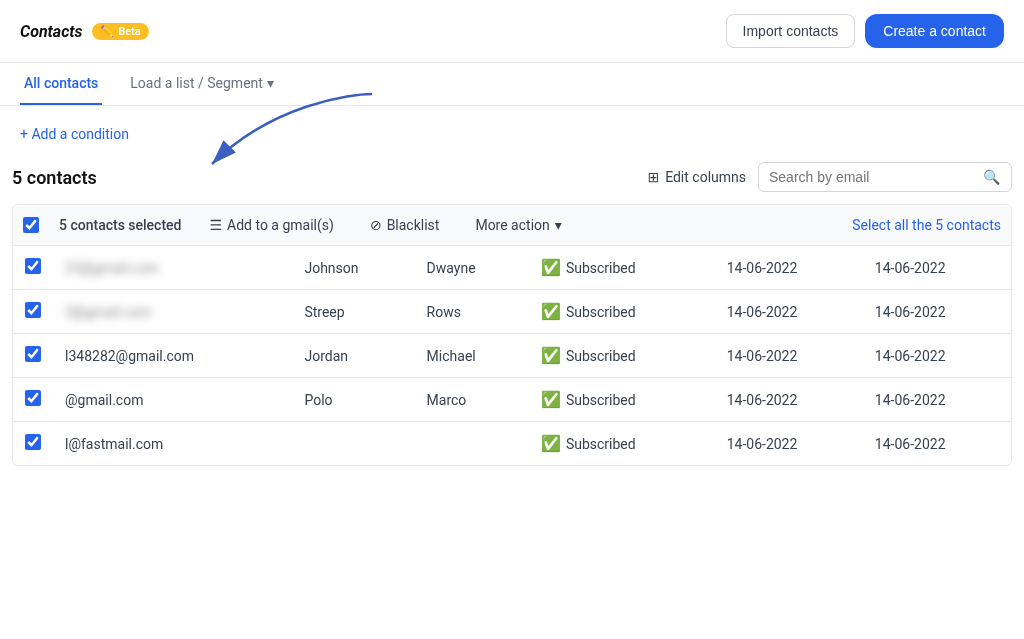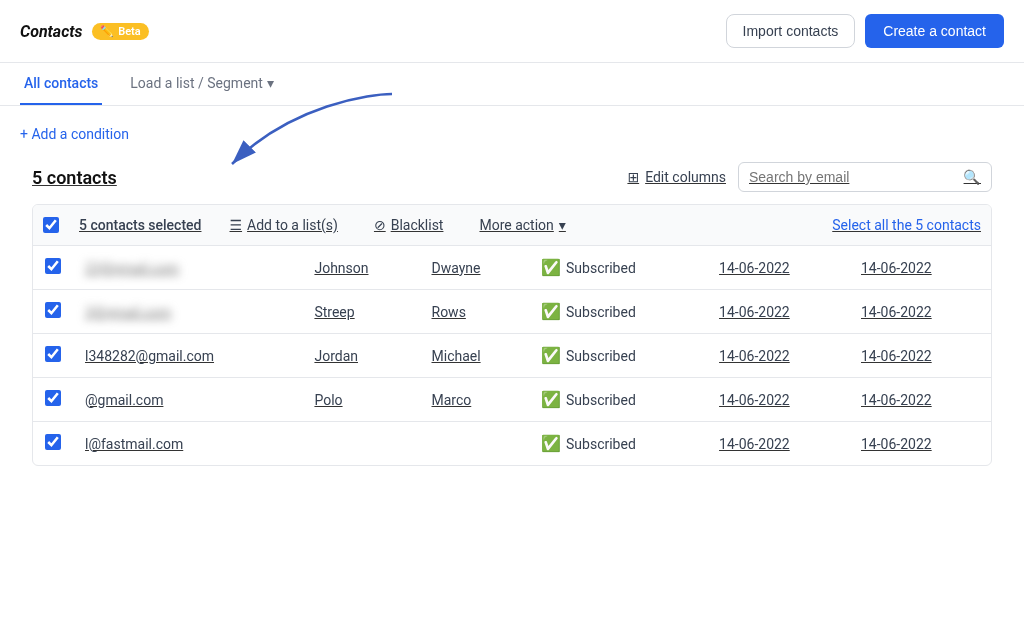--- a/index.html
+++ b/index.html
@@ -5,31 +5,31 @@
     * { box-sizing: border-box; margin: 0; padding: 0; }
     body { font-family: -apple-system, BlinkMacSystemFont, 'Segoe UI', Roboto, sans-serif; font-size: 14px; color: #333; background: #fff; }
 
     .header { display: flex; align-items: center; justify-content: space-between; padding: 14px 20px; border-bottom: 1px solid #e5e7eb; }
     .header-left { display: flex; align-items: center; gap: 10px; }
     .header-title { font-size: 16px; font-weight: 700; color: #111; font-style: italic; }
     .beta-badge { background: #fbbf24; color: #fff; font-size: 11px; font-weight: 600; padding: 2px 8px; border-radius: 20px; display: flex; align-items: center; gap: 4px; }
     .beta-icon { font-size: 11px; }
     .header-actions { display: flex; gap: 10px; }
     .btn-import { background: #fff; border: 1px solid #d1d5db; color: #374151; padding: 8px 16px; border-radius: 8px; cursor: pointer; font-size: 14px; }
-    .btn-create { background: #2563eb; color: #fff; border: none; padding: 8px 18px; border-radius: 6px; cursor: pointer; font-size: 14px; font-weight: 500; }
+    .btn-create { background: #2563eb; color: #fff; border: none; padding: 8px 18px; border-radius: 12px; cursor: pointer; font-size: 14px; font-weight: 500; }
 
     .tabs { display: flex; padding: 0 20px; border-bottom: 1px solid #e5e7eb; }
     .tab { padding: 12px 4px; margin-right: 24px; cursor: pointer; font-size: 14px; color: #6b7280; border-bottom: 2px solid transparent; }
     .tab.active { color: #2563eb; border-bottom: 2px solid #2563eb; font-weight: 500; }
     .tab-dropdown { display: flex; align-items: center; gap: 4px; }
 
     .filter-section { padding: 20px 20px 10px; }
     .add-condition { color: #2563eb; cursor: pointer; font-size: 14px; display: flex; align-items: center; gap: 4px; }
 
-    .content { padding: 10px 32px; text-decoration: underline; }
+    .content { padding: 10px 12px; }
     .table-header { display: flex; align-items: center; justify-content: space-between; margin-bottom: 12px; }
     .contacts-count { font-size: 18px; font-weight: 600; color: #111; }
     .table-controls { display: flex; align-items: center; gap: 12px; }
     .edit-columns { display: flex; align-items: center; gap: 6px; color: #374151; cursor: pointer; font-size: 14px; }
     .search-box { display: flex; align-items: center; border: 1px solid #d1d5db; border-radius: 6px; padding: 6px 10px; gap: 6px; width: 254px; }
     .search-box input { border: none; outline: none; font-size: 14px; color: #9ca3af; width: 100%; background: transparent; }
 
     .table-wrapper { border: 1px solid #e5e7eb; border-radius: 6px; overflow: hidden; }
     .action-bar { display: flex; align-items: center; gap: 0; background: #f9fafb; padding: 8px 10px; border-bottom: 1px solid #e5e7eb; }
     .action-bar-left { display: flex; align-items: center; gap: 20px; flex: 1; }
@@ -120,21 +120,21 @@
   </div>
 
   <div class="table-wrapper">
 
     <div class="action-bar">
       <div class="action-bar-left">
         <input type="checkbox" checked="" style="">
         <span class="selected-count">5 contacts selected</span>
         <div class="action-btn">
           <span>☰</span>
-          <span>Add to a list(s)</span>
+          <span>Add to a gmail(s)</span>
         </div>
         <div class="action-btn">
           <span>⊘</span>
           <span>Blacklist</span>
         </div>
         <div class="action-btn">
           <span>More action</span>
           <span>▾</span>
         </div>
       </div>

